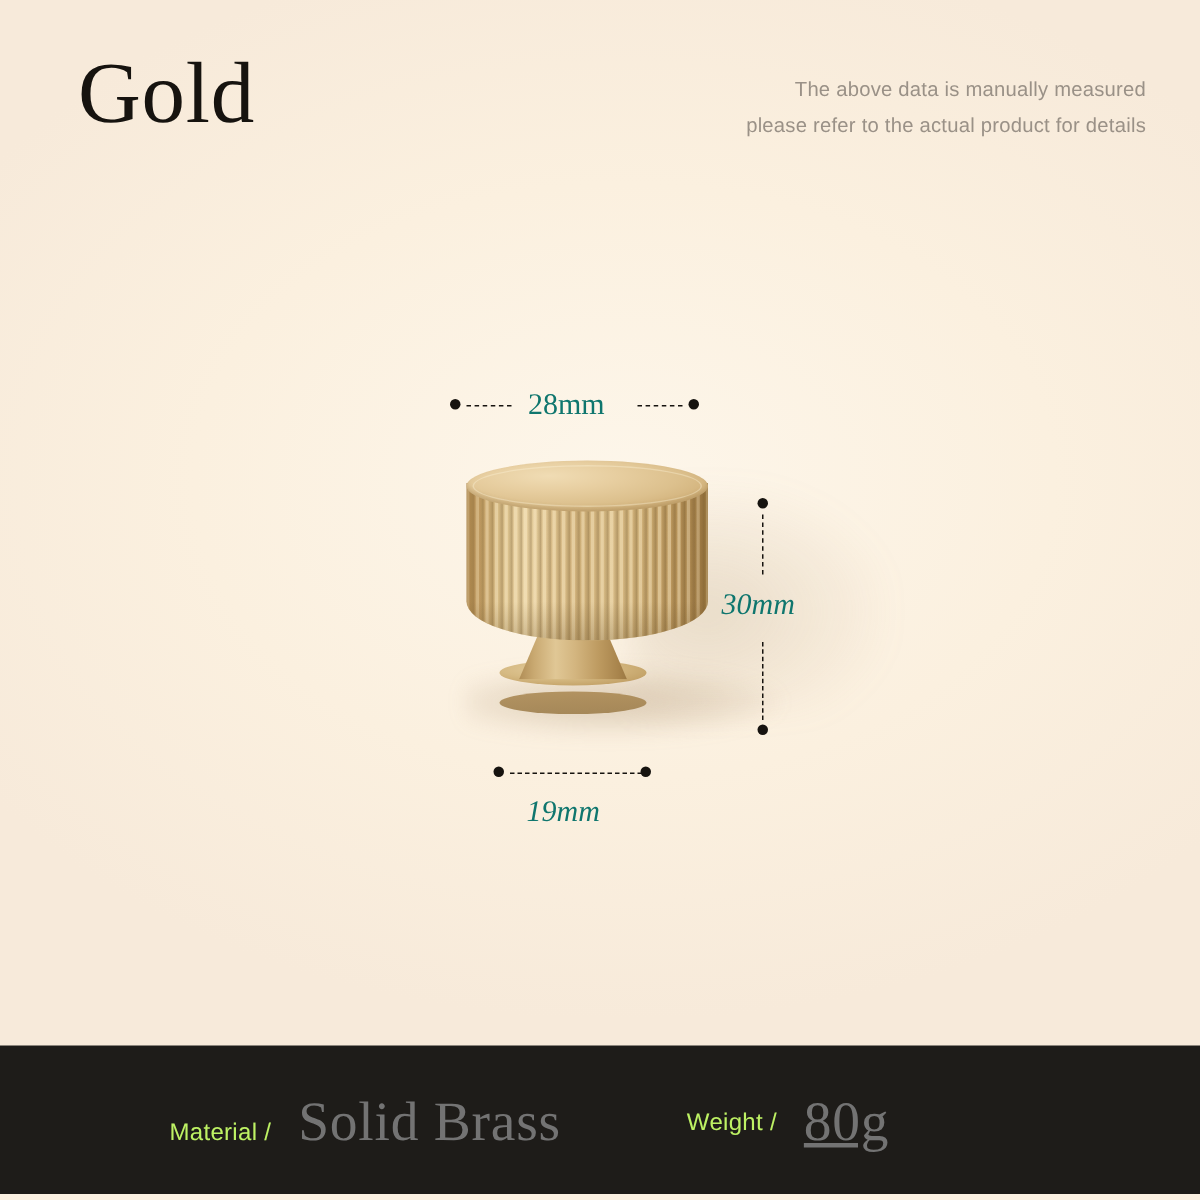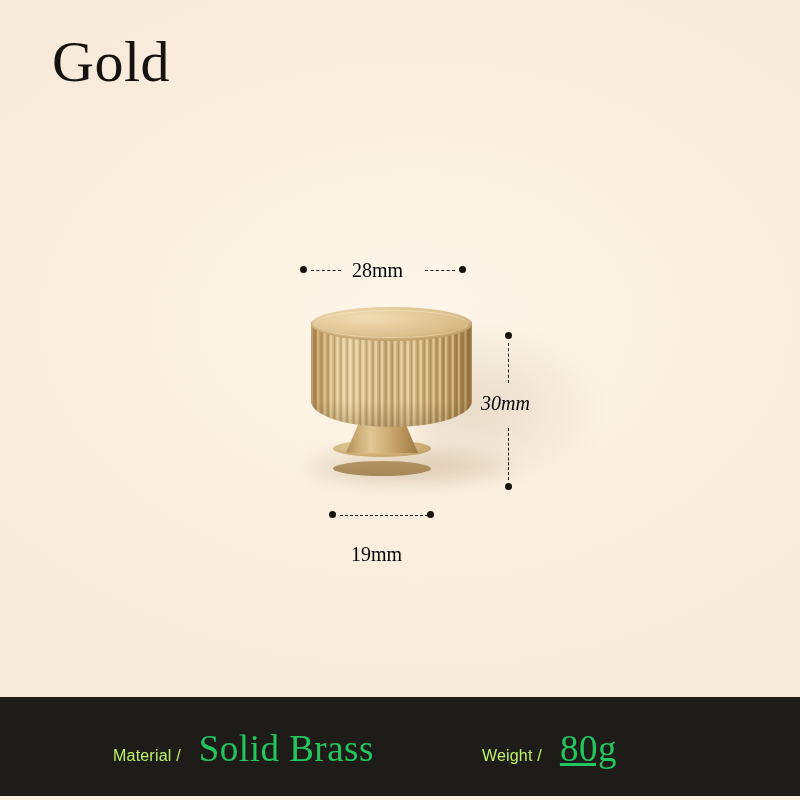--- a/index.html
+++ b/index.html
@@ -203,21 +203,21 @@
     width: 153px; height: 28px;
     border-radius: 50%;
     border: 1px solid rgba(255,245,220,0.35);
   }
 
   
   .dim-label {
     position: absolute;
     font-family: "Liberation Serif", "DejaVu Serif", serif;
     font-size: 20px;
-    color: #000000;
+    color: #0f766e;
     white-space: nowrap;
   }
   .dot {
     position: absolute;
     width: 7px; height: 7px;
     border-radius: 50%;
     background: #16130f;
   }
   .dash-h {
     position: absolute;
@@ -241,21 +241,21 @@
   #dim-30-top-dot    { left: 505px; top: 332px; }
   #dim-30-top-dash   { left: 508px; top: 343px; height: 40px; }
   #dim-30-label      { left: 481px; top: 392px; font-style: italic; }
   #dim-30-bot-dash   { left: 508px; top: 428px; height: 52px; }
   #dim-30-bot-dot    { left: 505px; top: 483px; }
 
   
   #dim-19-left-dot  { left: 329px; top: 511px; }
   #dim-19-dash      { left: 340px; top: 515px; width: 88px; }
   #dim-19-right-dot { left: 427px; top: 511px; }
-  #dim-19-label     { left: 351px; top: 543px; }
+  #dim-19-label     { left: 351px; top: 530px; font-style: italic; }
 
   
   .footer {
     position: absolute;
     left: 0; top: 697px;
     width: 800px;
     height: 103px;
     background: #1e1c19;
     display: flex;
     align-items: center;
@@ -266,38 +266,42 @@
   }
   .spec-key {
     font-family: "Liberation Sans", sans-serif;
     font-size: 16px;
     color: #bef264;
     letter-spacing: 0.2px;
   }
   .spec-val {
     font-family: "Liberation Serif", "DejaVu Serif", serif;
     font-size: 37px;
-    color: #22c55e;
+    color: #737373;
     letter-spacing: 0.5px;
     line-height: 1;
   }
   #spec-material { margin-left: 113px; }
   #spec-material .spec-val { margin-left: 18px; }
-  #spec-weight { margin-left: 108px; }
+  #spec-weight { margin-left: 84px; align-items: center; }
   #spec-weight .spec-val { margin-left: 18px; text-decoration: underline; }
 </style>
 </head>
 <body>
 
 <div id="page">
 
   <div class="stage"></div>
 
   <div class="title">Gold</div>
 
+  <div class="disclaimer">
+    <div>The above data is manually measured</div>
+    <div>please refer to the actual product for details</div>
+  </div>
 
   <div class="product">
     <div class="shadow-side"></div>
     <div class="shadow-main"></div>
 
     <div class="base">
       <div class="base-bottom-edge"></div>
       <div class="base-body"></div>
       <div class="base-top"></div>
     </div>

